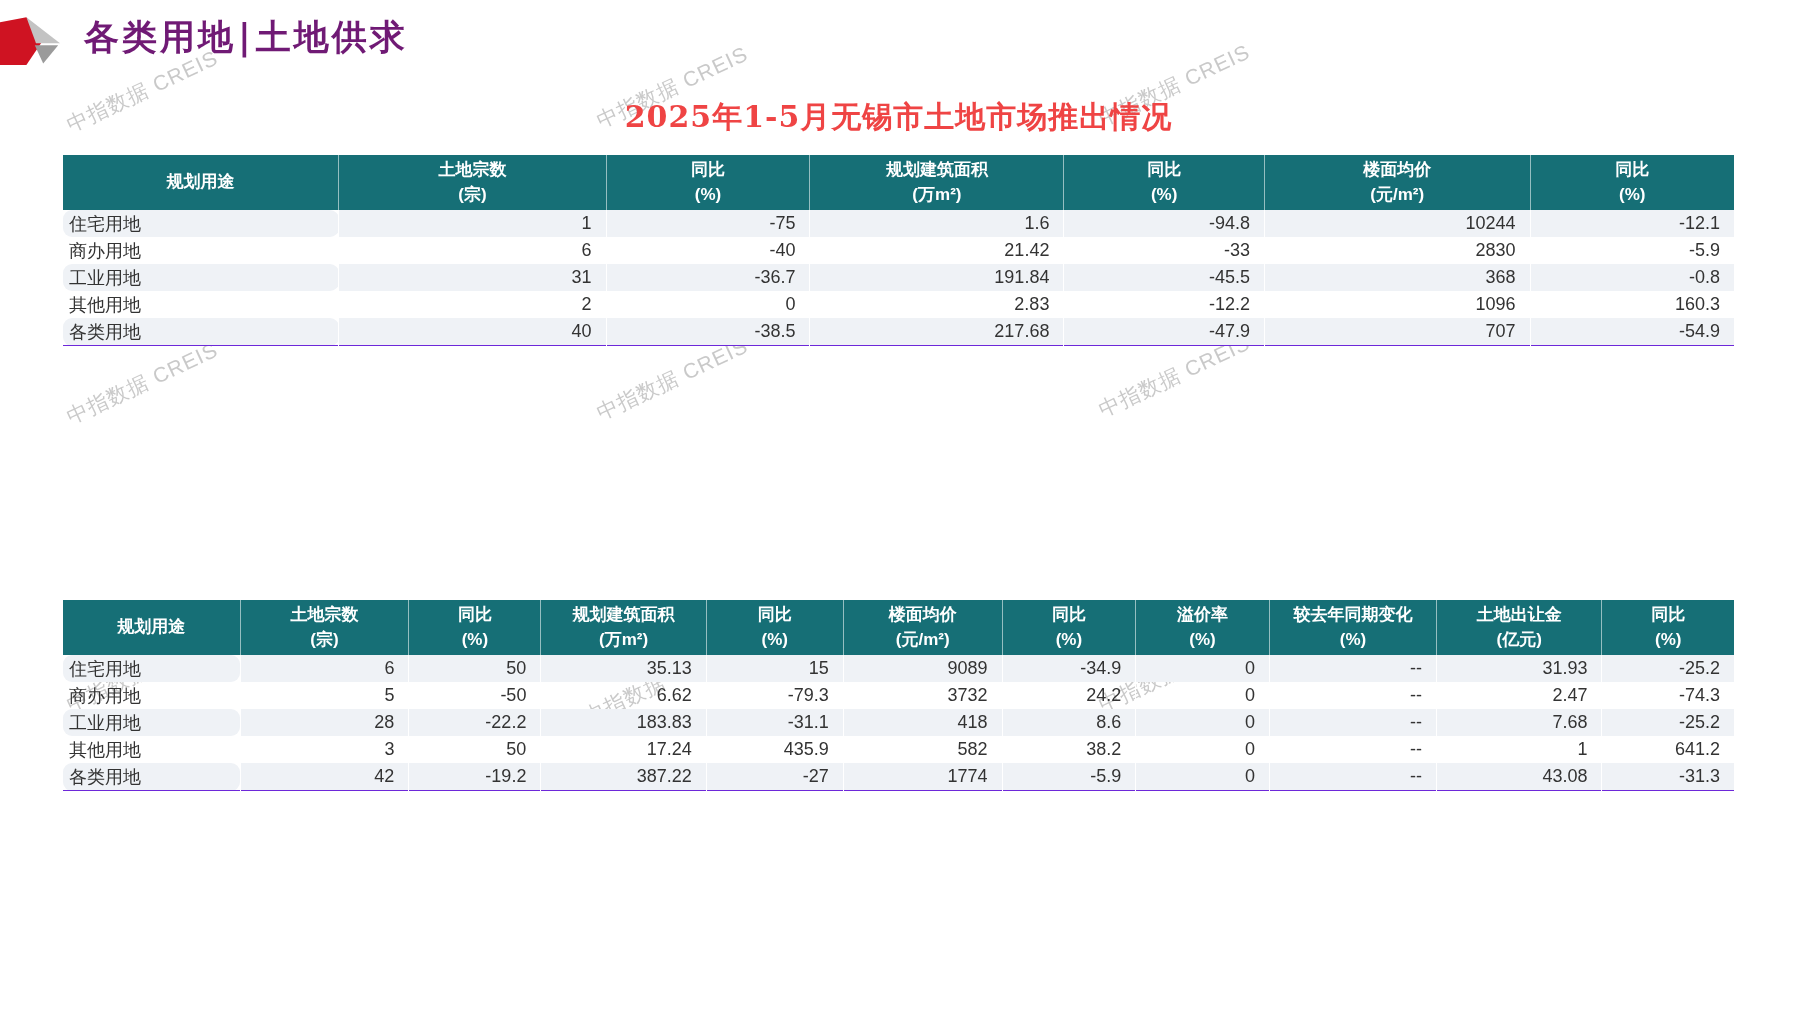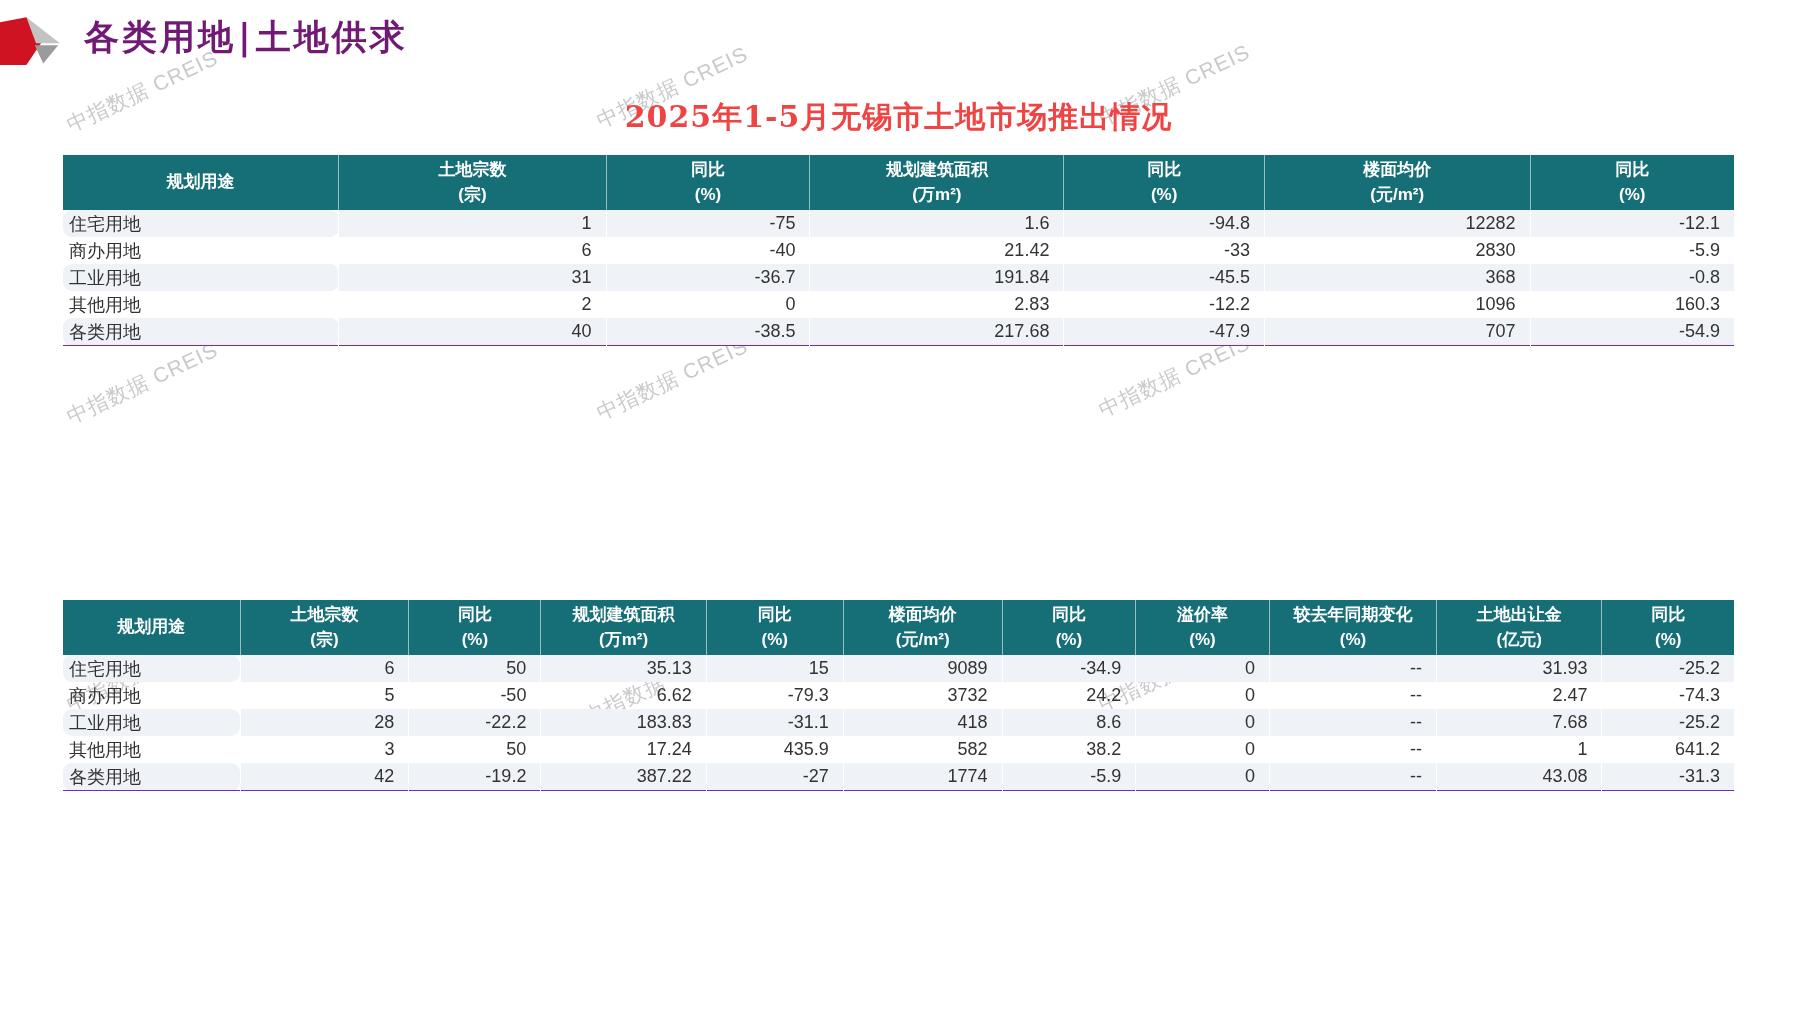--- a/index.html
+++ b/index.html
@@ -137,21 +137,21 @@
           </th>
         </tr>
       </thead>
       <tbody>
         <tr class="stripe">
           <td>住宅用地</td>
           <td>1</td>
           <td>-75</td>
           <td>1.6</td>
           <td>-94.8</td>
-          <td>12282</td>
+          <td>10244</td>
           <td>-12.1</td>
         </tr>
         <tr>
           <td>商办用地</td>
           <td>6</td>
           <td>-40</td>
           <td>21.42</td>
           <td>-33</td>
           <td>2830</td>
           <td>-5.9</td>

